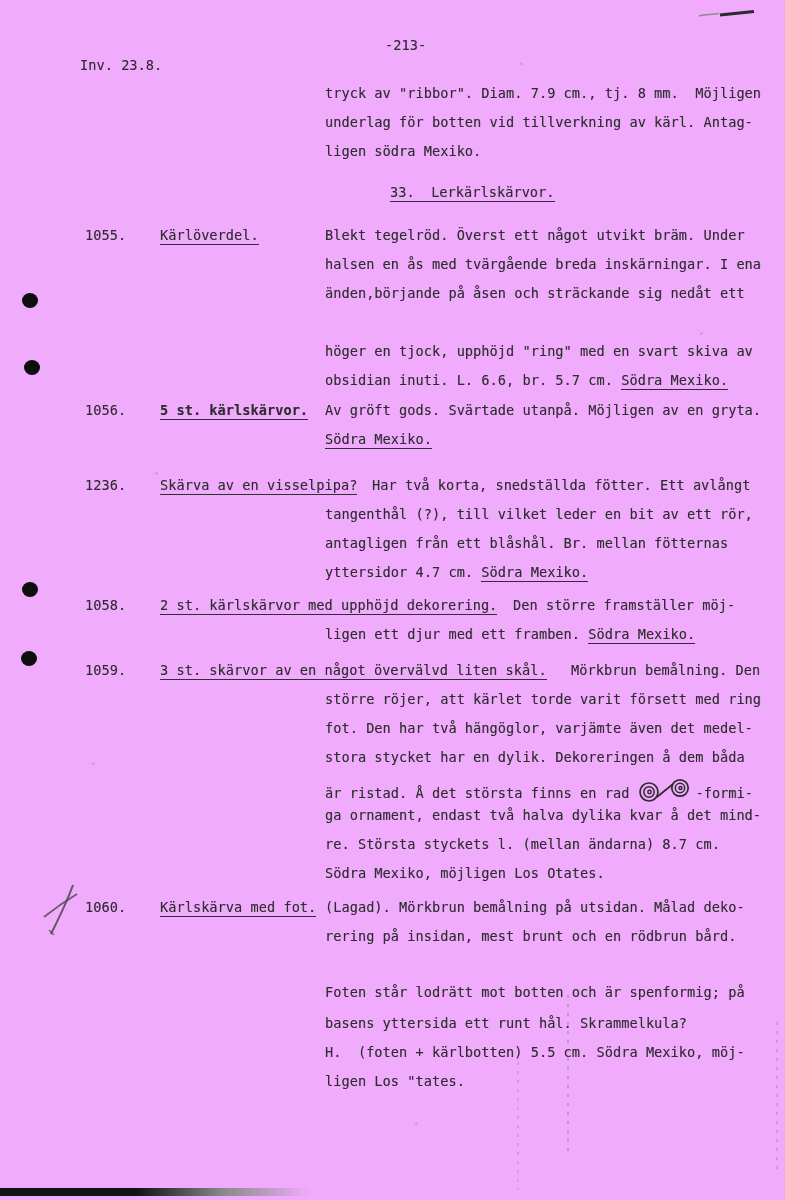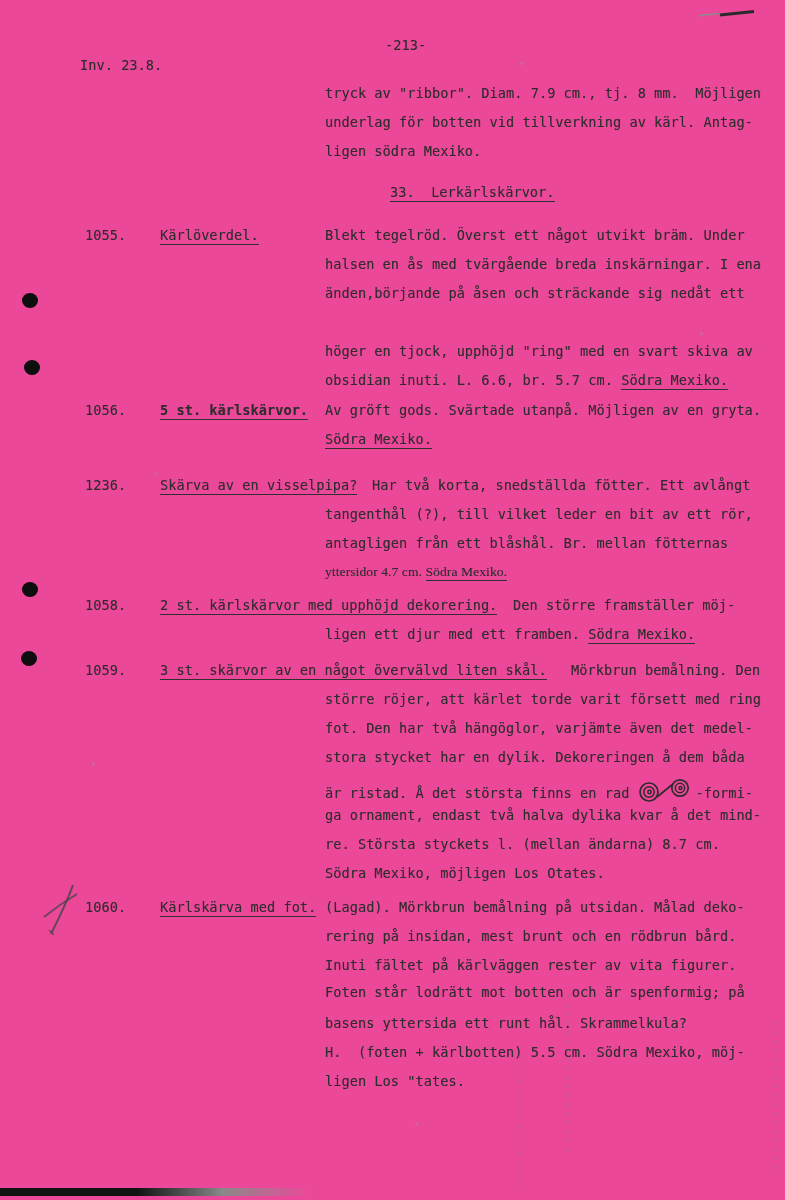--- a/index.html
+++ b/index.html
@@ -1,18 +1,18 @@
 <!DOCTYPE html>
 <html><head>
 <meta charset="utf-8">
 <style>
   html,body{margin:0;padding:0;}
   .page{
     position:relative;width:785px;height:1200px;overflow:hidden;
-    background:#ec4899;
+    background:#f0abfc;
     font-family:"DejaVu Sans Mono", "Liberation Mono", monospace;
     font-size:13.5px;color:#2d2d2d;letter-spacing:.1px;
   }
   .line{position:absolute;white-space:pre;line-height:1.35;
         text-shadow:.3px .3px 0 rgba(45,45,45,.35);}
   .ul{border-bottom:1.4px solid #2f2f2f;padding-bottom:1px;}
   .entry{position:absolute;}
   .eline{position:absolute;white-space:pre;line-height:1.35;
          text-shadow:.3px .3px 0 rgba(45,45,45,.35);}
   .hole{position:absolute;background:#0e0e0e;border-radius:50%;}
@@ -54,21 +54,21 @@
     <span class="eline" style="left:240px;top:0;">Av gröft gods. Svärtade utanpå. Möjligen av en gryta.</span>
     <span class="eline" style="left:240px;top:29px;"><span class="ul">Södra Mexiko.</span></span>
   </div>
 
   <div class="entry" style="left:85px;top:476px;width:690px;height:118px;">
     <span class="eline" style="left:0;top:0;">1236.</span>
     <span class="eline" style="left:75px;top:0;"><span class="ul">Skärva av en visselpipa?</span></span>
     <span class="eline" style="left:287px;top:0;">Har två korta, snedställda fötter. Ett avlångt</span>
     <span class="eline" style="left:240px;top:58px;">antagligen från ett blåshål. Br. mellan fötternas</span>
     <span class="eline" style="left:240px;top:29px;">tangenthål (?), till vilket leder en bit av ett rör,</span>
-    <span class="eline" style="left:240px;top:87px;font-family:Liberation Serif, serif;"><span>yttersidor 4.7 cm. </span><span class="ul">Södra Mexiko.</span></span>
+    <span class="eline" style="left:240px;top:87px;"><span>yttersidor 4.7 cm. </span><span class="ul">Södra Mexiko.</span></span>
   </div>
 
   <div class="entry" style="left:85px;top:596px;width:690px;height:60px;">
     <span class="eline" style="left:0;top:0;">1058.</span>
     <span class="eline" style="left:75px;top:0;"><span class="ul">2 st. kärlskärvor med upphöjd dekorering.</span></span>
     <span class="eline" style="left:240px;top:29px;"><span>ligen ett djur med ett framben. </span><span class="ul">Södra Mexiko.</span></span>
     <span class="eline" style="left:428px;top:0;">Den större framställer möj-</span>
   </div>
 
   <div class="entry" style="left:85px;top:661px;width:690px;height:234px;">
@@ -92,21 +92,20 @@
     <span class="eline" style="left:240px;top:145px;">ga ornament, endast två halva dylika kvar å det mind-</span>
     <span class="eline" style="left:240px;top:174px;">re. Största styckets l. (mellan ändarna) 8.7 cm.</span>
     <span class="eline" style="left:240px;top:203px;">Södra Mexiko, möjligen Los Otates.</span>
   </div>
 
   <div class="entry" style="left:85px;top:898px;width:690px;height:205px;">
     <span class="eline" style="left:0;top:0;">1060.</span>
     <span class="eline" style="left:75px;top:0;"><span class="ul">Kärlskärva med fot.</span></span>
     <span class="eline" style="left:240px;top:0;">(Lagad). Mörkbrun bemålning på utsidan. Målad deko-</span>
     <span class="eline" style="left:240px;top:29px;">rering på insidan, mest brunt och en rödbrun bård.</span>
-    <span class="eline" style="left:240px;top:58px;">Inuti fältet på kärlväggen rester av vita figurer.</span>
     <span class="eline" style="left:240px;top:85px;">Foten står lodrätt mot botten och är spenformig; på</span>
     <span class="eline" style="left:240px;top:116px;">basens yttersida ett runt hål. Skrammelkula?</span>
     <span class="eline" style="left:240px;top:145px;">H.  (foten + kärlbotten) 5.5 cm. Södra Mexiko, möj-</span>
     <span class="eline" style="left:240px;top:174px;">ligen Los "tates.</span>
   </div>
 
   <div class="hole" style="left:22px;top:293px;width:16px;height:15px;"></div>
   <div class="hole" style="left:24px;top:360px;width:16px;height:15px;"></div>
   <div class="hole" style="left:22px;top:582px;width:16px;height:15px;"></div>
   <div class="hole" style="left:21px;top:651px;width:16px;height:15px;"></div>

